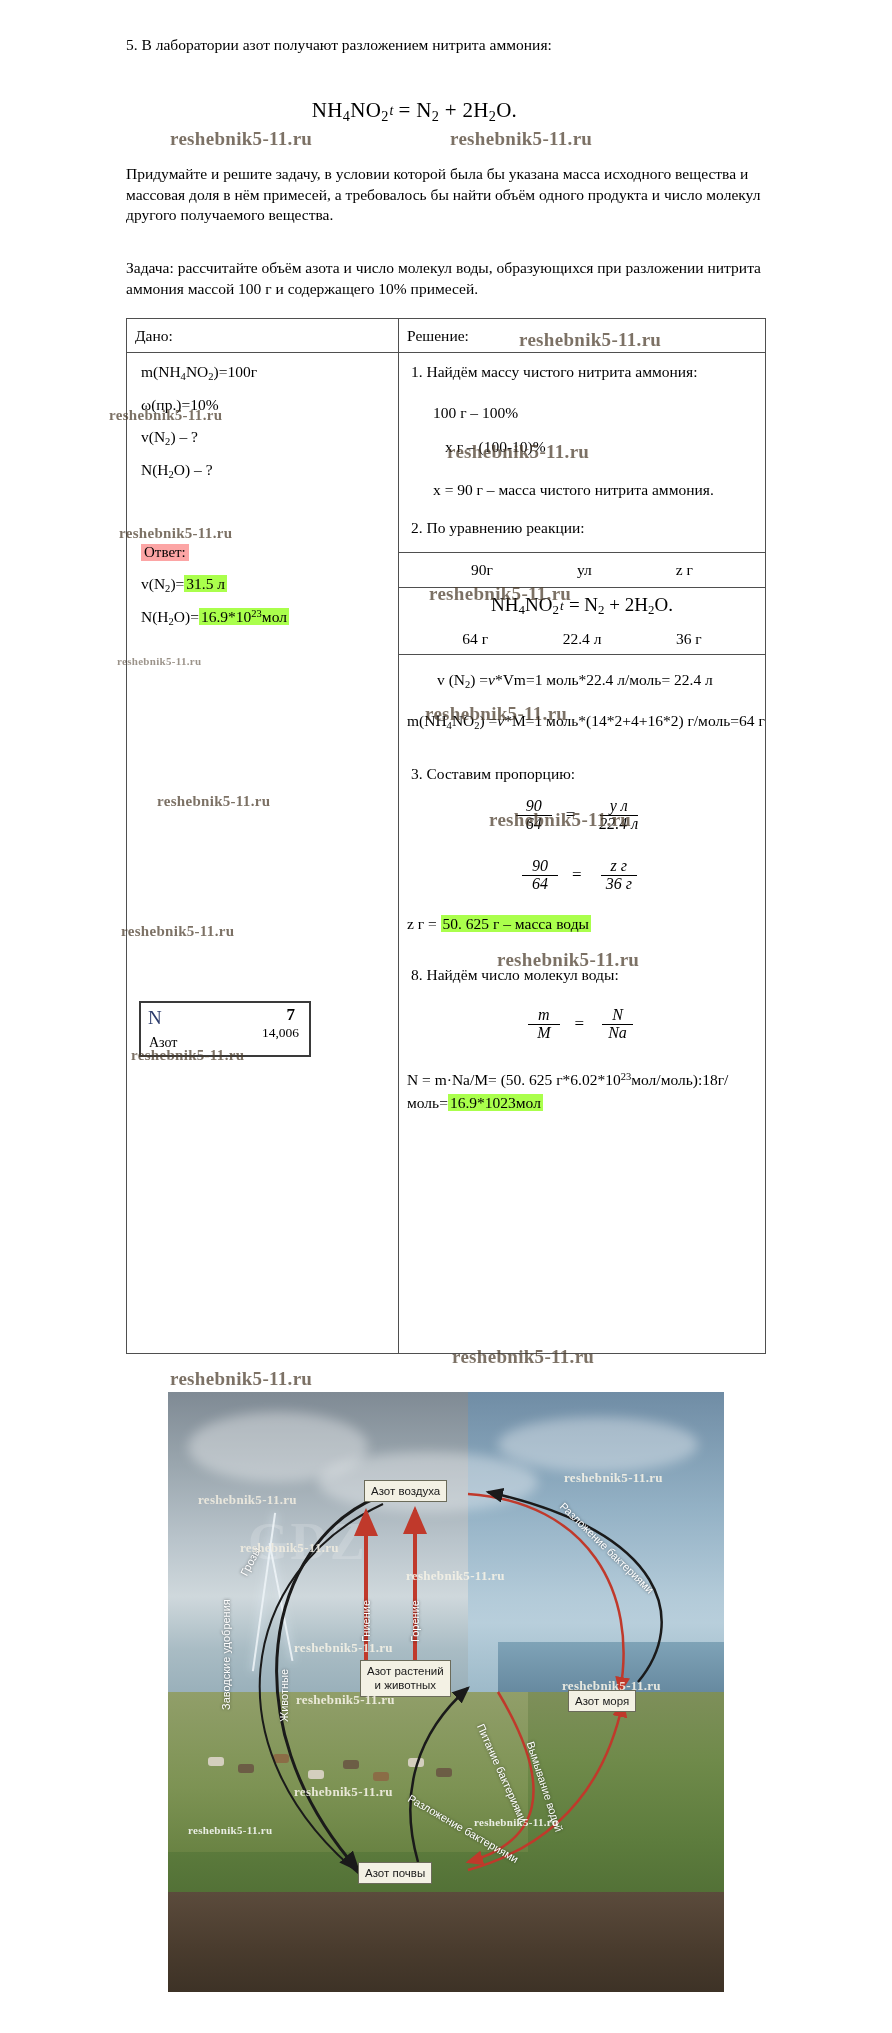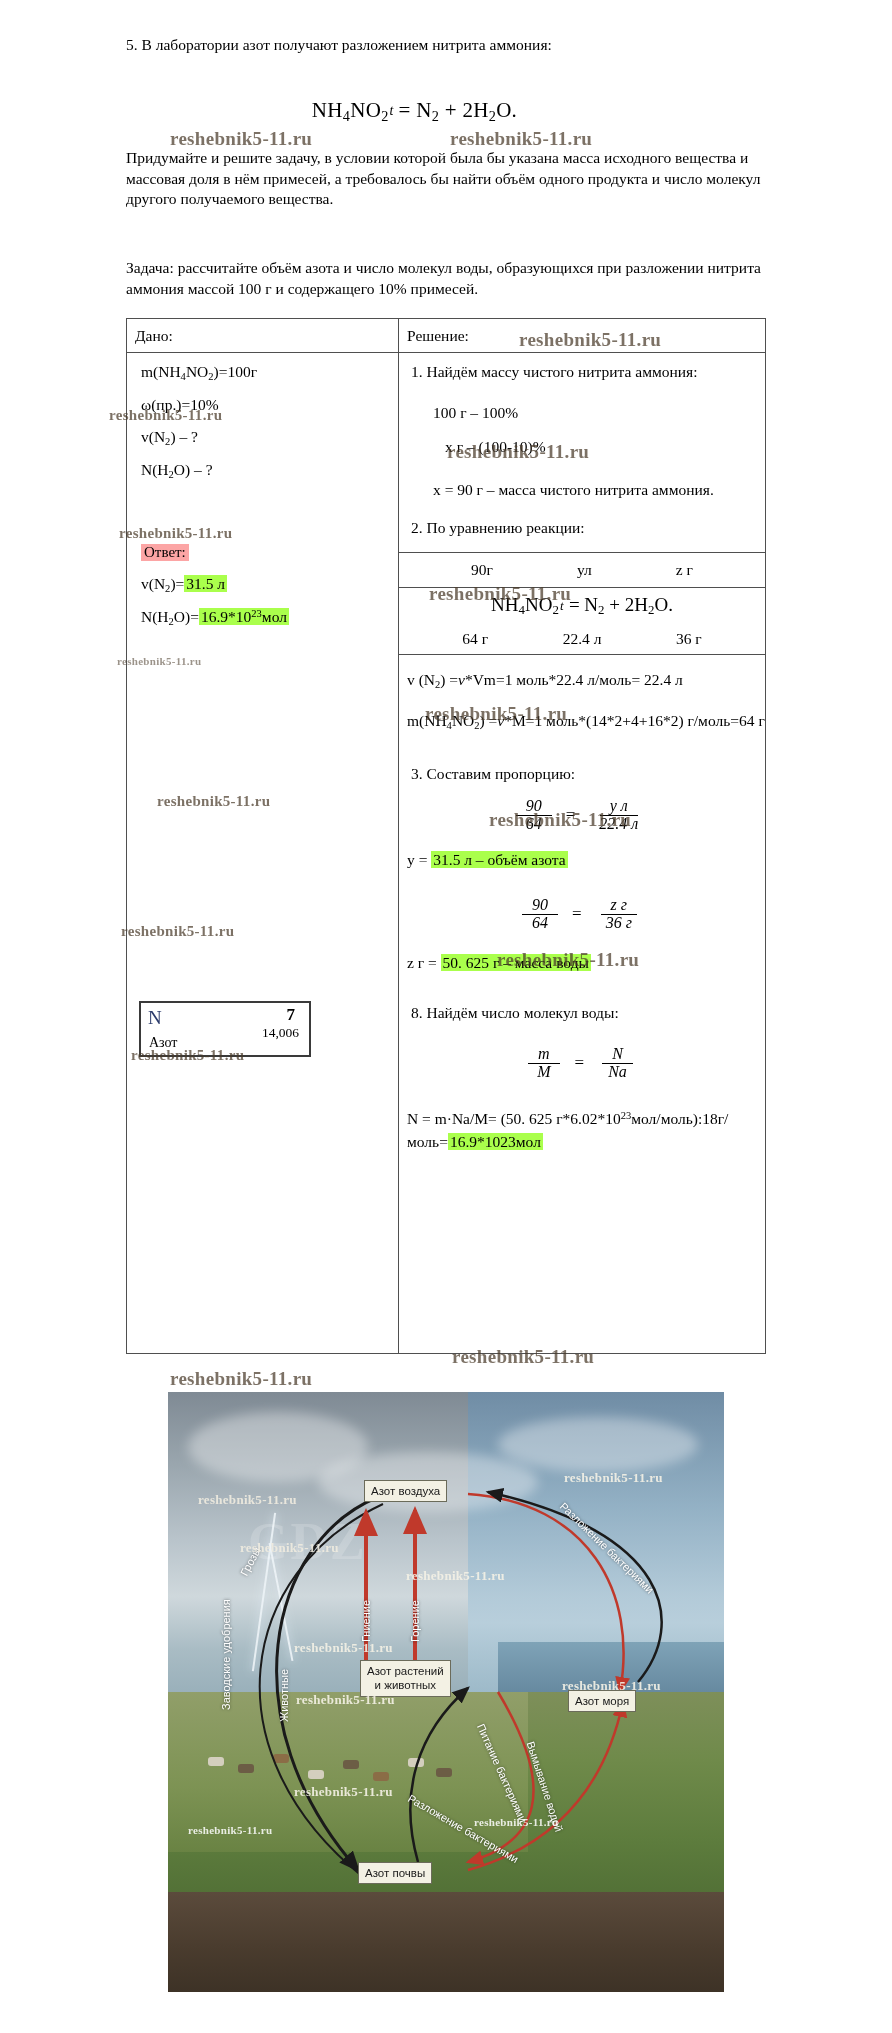--- a/index.html
+++ b/index.html
@@ -65,21 +65,21 @@
     font-size: 14px;
   }
   sub { font-size: 0.68em; vertical-align: -0.25em; }
   sup { font-size: 0.68em; vertical-align: 0.45em; }
 
   .para {
     position: absolute;
     font-size: 15.5px;
     line-height: 1.33;
   }
-  #para1 { left: 126px; top: 148px; width: 640px; }
+  #para1 { left: 126px; top: 164px; width: 640px; }
   #para2 { left: 126px; top: 258px; width: 650px; }
 
   
   .tbl {
     position: absolute;
     left: 126px;
     top: 318px;
     width: 640px;
     border: 1px solid #4f4f4f;
     box-sizing: border-box;
@@ -372,44 +372,41 @@
           NH<sub>4</sub>NO<sub>2</sub><span class="tmark"><i>t</i></span>= N<sub>2</sub> + 2H<sub>2</sub>O.
         </div>
 
         <div class="massline" style="padding:10px 26px 6px 26px;">
           <span>64 г</span>
           <span>22.4 л</span>
           <span>36 г</span>
         </div>
         <div class="r-sep"></div>
 
-        <div class="r-row" style="padding:14px 0 6px 8px;">
+        <div class="r-row" style="padding:14px 0 6px 8px;margin-left:30px;">
           v (N<sub>2</sub>) =<i>ν</i>*Vm=1 моль*22.4 л/моль= 22.4 л
         </div>
         <div class="r-row" style="padding:12px 0 6px 8px;">
           m(NH<sub>4</sub>NO<sub>2</sub>) =<i>ν</i>*M=1 моль*(14*2+4+16*2) г/моль=64 г
         </div>
 
         <div class="r-row r-num" style="padding-left:26px; text-indent:-14px; padding-top:24px;">3.  Составим пропорцию:</div>
 
         <div class="frac-eq">
           <span class="frac">
             <span class="top">90</span><br>
             <span class="bot">64</span>
           </span>
           <span class="eqs">=</span>
           <span class="frac">
             <span class="top">у л</span><br>
             <span class="bot">22.4 л</span>
           </span>
         </div>
 
-        <div class="r-row" style="padding:10px 0 6px 8px;">
-          <span>у = </span><span class="hl">31.5 л – объём азота</span>
-        </div>
 
         <div class="frac-eq" style="padding-top:18px;">
           <span class="frac">
             <span class="top">90</span><br>
             <span class="bot">64</span>
           </span>
           <span class="eqs">=</span>
           <span class="frac">
             <span class="top">z г</span><br>
             <span class="bot">36 г</span>

